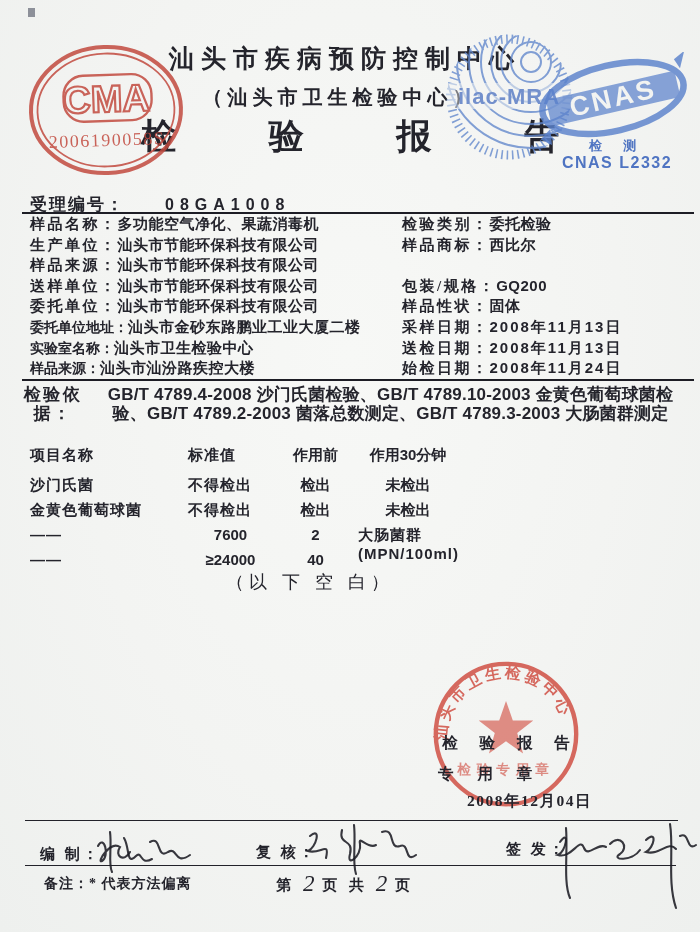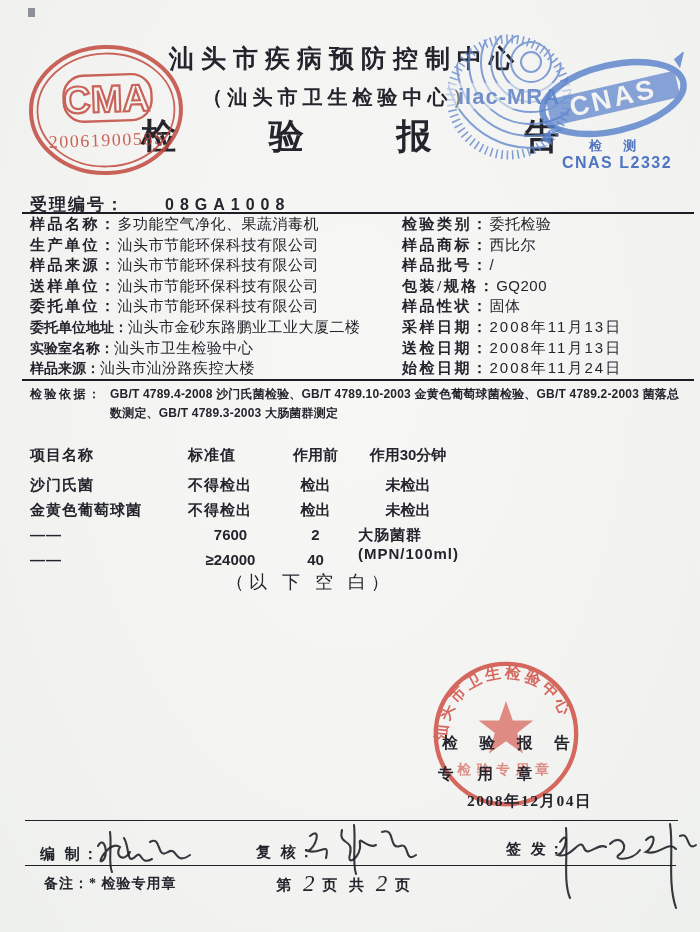--- a/index.html
+++ b/index.html
@@ -30,26 +30,26 @@
   .hr2 { top:379px; left:22px; right:6px;  border-top:2.5px solid #1d1d25; }
   .hr3 { top:820px; left:25px; right:22px; border-top:1.6px solid #22222a; }
   .hr4 { top:865px; left:25px; right:24px; border-top:1.2px solid #22222a; }
 
   
   .fields { top:214px; left:30px; right:8px; font-size:15px; }
   .frow   { display:flex; height:20.6px; line-height:20.6px; }
   .fl     { width:372px; white-space:nowrap; }
   .fr     { flex:1; white-space:nowrap; }
   .lbl    { font-weight:bold; letter-spacing:2.5px; }
-  .val    { font-family:"Liberation Sans","DejaVu Sans",sans-serif; font-weight:400; letter-spacing:.5px; }
+  .val    { font-family:"Liberation Sans","DejaVu Sans",sans-serif; font-weight:700; letter-spacing:.5px; }
   .frow:nth-child(n+6) .fl .lbl { letter-spacing:0; font-size:14px; }
   .frow:nth-child(n+6) .fr .val { letter-spacing:2px; }
 
   
-  .basis { top:385px; left:30px; right:12px; display:flex; font-size:12px; line-height:19px; }
+  .basis { top:385px; left:13px; right:12px; display:flex; font-size:17px; line-height:19px;text-align:center; }
   .basis .lbl { width:80px; flex:none; }
   .basis .bval { flex:1; font-weight:600; font-family:"Liberation Sans","DejaVu Sans",sans-serif; letter-spacing:.2px; }
 
   
   .results { top:446px; left:30px; display:grid;
              grid-template-columns:158px 85px 85px 100px;
              grid-template-rows:30px repeat(4,25px);
              font-family:"Liberation Sans","DejaVu Sans",sans-serif;
              font-size:15px; font-weight:600; align-items:start; }
   .results .c1 { text-align:left; letter-spacing:1px; }
@@ -142,21 +142,20 @@
   <div class="frow">
     <span class="fl"><span class="lbl">样品名称：</span><span class="val">多功能空气净化、果蔬消毒机</span></span>
     <span class="fr"><span class="lbl">检验类别：</span><span class="val">委托检验</span></span>
   </div>
   <div class="frow">
     <span class="fl"><span class="lbl">生产单位：</span><span class="val">汕头市节能环保科技有限公司</span></span>
     <span class="fr"><span class="lbl">样品商标：</span><span class="val">西比尔</span></span>
   </div>
   <div class="frow">
     <span class="fl"><span class="lbl">样品来源：</span><span class="val">汕头市节能环保科技有限公司</span></span>
-    <span class="fr"><span class="lbl">样品批号：</span><span class="val">/</span></span>
   </div>
   <div class="frow">
     <span class="fl"><span class="lbl">送样单位：</span><span class="val">汕头市节能环保科技有限公司</span></span>
     <span class="fr"><span class="lbl">包装/规格：</span><span class="val">GQ200</span></span>
   </div>
   <div class="frow">
     <span class="fl"><span class="lbl">委托单位：</span><span class="val">汕头市节能环保科技有限公司</span></span>
     <span class="fr"><span class="lbl">样品性状：</span><span class="val">固体</span></span>
   </div>
   <div class="frow">
@@ -246,20 +245,20 @@
   <path d="M10 24 C20 10 16 34 8 37 C22 41 30 18 34 30 C38 40 48 24 56 29"></path>
   <path d="M16 10 C18 34 13 64 20 80"></path>
   <path d="M60 26 C70 15 80 29 70 36 C60 42 82 44 90 32"></path>
   <path d="M96 22 C108 11 104 30 96 34 C110 38 118 22 126 31"></path>
   <path d="M120 6 C124 30 117 64 126 90"></path>
   <path d="M130 18 C140 13 136 34 146 27"></path>
 </svg>
 
 <div class="abs hr4"></div>
 
-<div class="abs note">备注：* 检验专用章</div>
+<div class="abs note">备注：* 代表方法偏离</div>
 <div class="abs pageinfo">
   <span>第</span>
   <span class="pg-num">2</span>
   <span>页 共</span>
   <span class="pg-num">2</span>
   <span>页</span>
 </div>
 
 </body></html>

